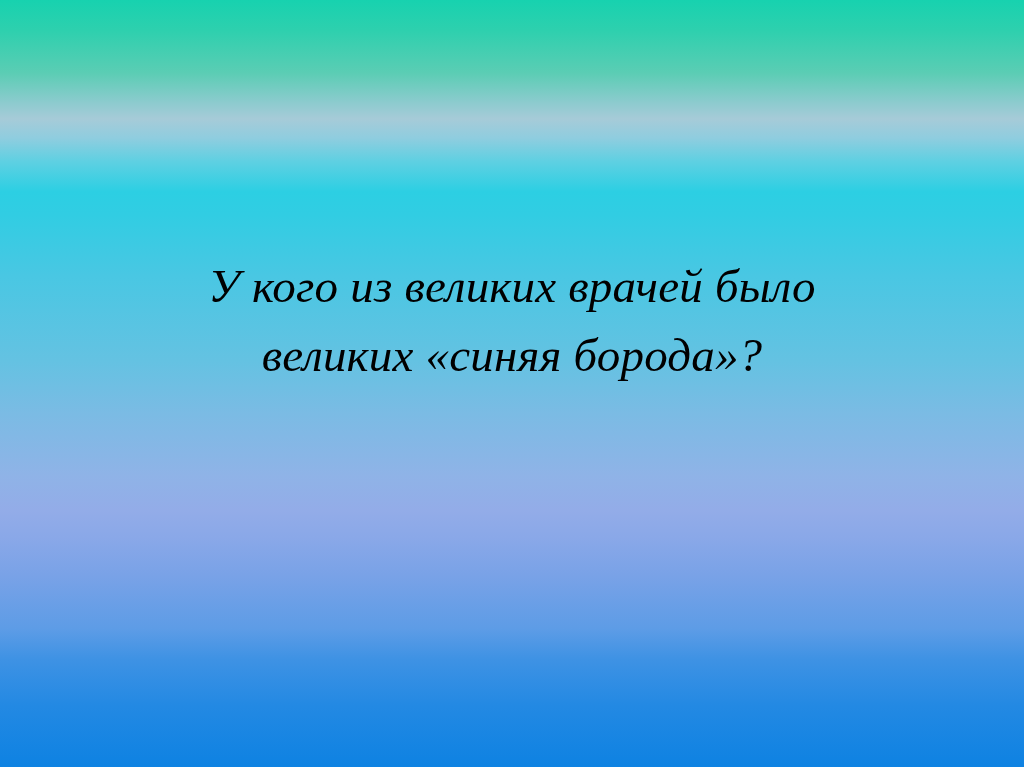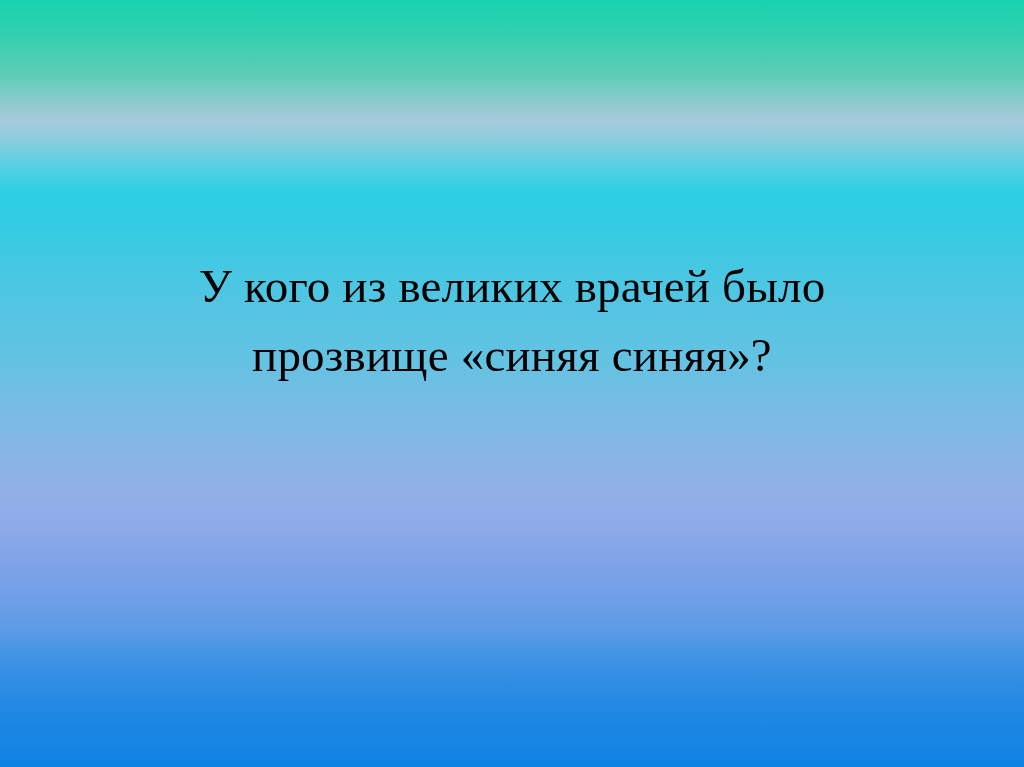--- a/index.html
+++ b/index.html
@@ -38,20 +38,21 @@
       #7bbbe4  54.0%,
       #8fb3e7  62.0%,
       #93ace8  66.5%,
       #8aa8e8  70.0%,
       #79a2e7  75.0%,
       #5d9ce6  82.0%,
       #3e92e4  86.0%,
       #2389e3  92.0%,
       #0e82e2 100.0%
     );
+    font-style: italic;
   }
 
   
   .text-block {
     position: absolute;
     left: 0;
     right: 0;
     top: 252px;
     text-align: center;
     padding: 0 64px;
@@ -69,16 +70,16 @@
     white-space: nowrap;
   }
 </style>
 </head>
 <body>
 
 <div class="slide">
 
   <div class="text-block">
     <span class="question-line">У кого из великих врачей было</span>
-    <span class="question-line">прозвище «синяя синяя»?</span>
+    <span class="question-line">великих «синяя борода»?</span>
   </div>
 
 </div>
 
 </body></html>

